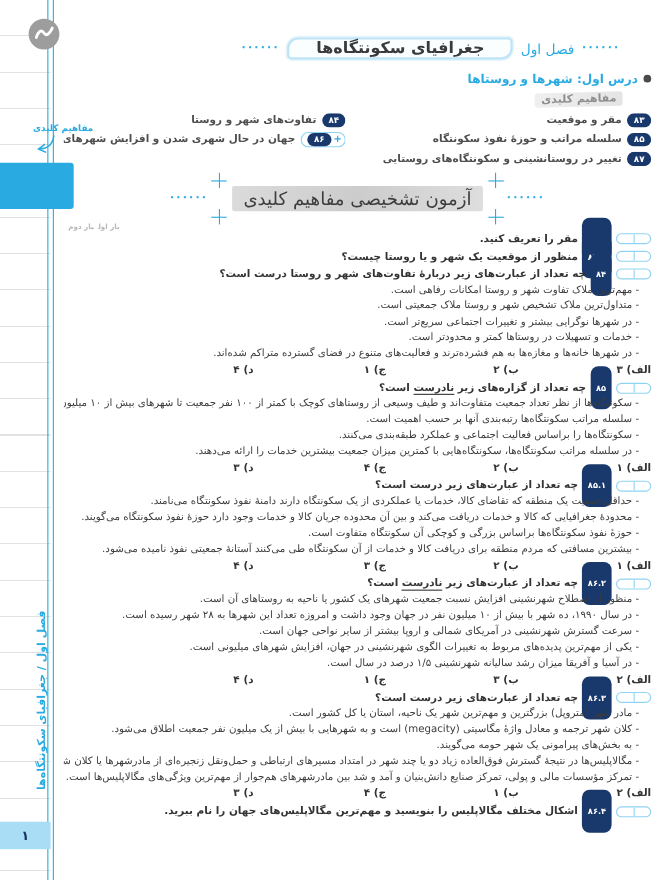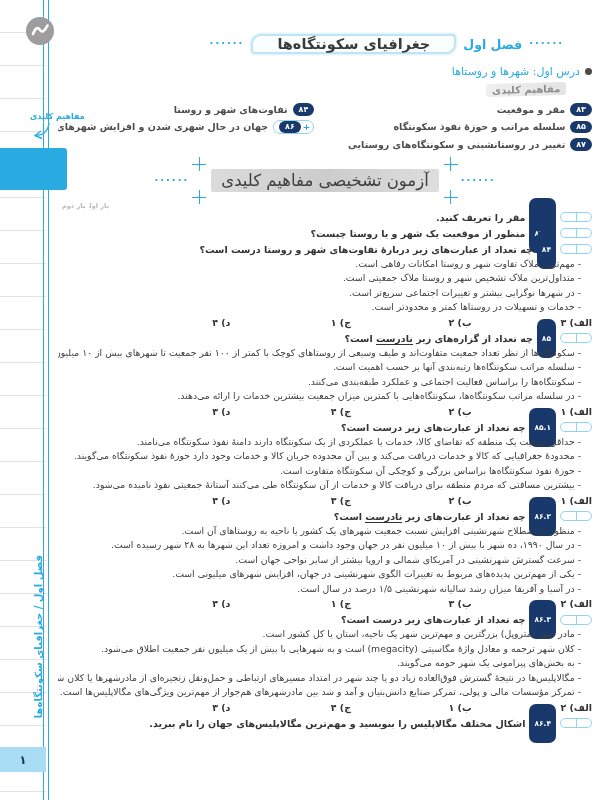--- a/index.html
+++ b/index.html
@@ -44,29 +44,29 @@
   }
   
   .content{
     position:absolute;right:8px;left:58px;top:0;z-index:5;
   }
   .dots{color:#29abe2;font-size:10px;letter-spacing:2px;font-weight:bold;line-height:1;}
   .chapter-row{
     display:flex;align-items:center;gap:7px;
     margin-top:28px;padding-right:28px;height:32px;
   }
-  .chapter-label{color:#29abe2;font-weight:bold;font-size:12.5px;white-space:nowrap;}
+  .chapter-label{color:#29abe2;font-weight:normal;font-size:12.5px;white-space:nowrap;}
   .chapter-box{
     border:2px solid #bfe4f6;box-shadow:0 0 0 1.5px #e6f5fc;
     background:#fbfeff;border-radius:10px 4px 10px 4px;
     padding:0 24px;font-size:14.5px;font-weight:bold;color:#3a3a3a;white-space:nowrap;
   }
   .lesson-row{display:flex;align-items:center;gap:5px;margin-top:5px;}
   .lesson-bullet{width:7px;height:7px;border-radius:50%;background:#4a4a4a;}
-  .lesson-title{color:#29abe2;font-weight:normal;font-size:11px;}
+  .lesson-title{color:#29abe2;font-weight:bold;font-size:11px;}
   .concepts-sketch{
     display:inline-block;margin-top:4px;margin-right:26px;
     color:#8e8e8e;font-weight:bold;font-size:10px;
     background:linear-gradient(100deg,#efefef,#e4e4e4);
     padding:1px 6px;border-radius:3px;transform:rotate(-1.5deg);
   }
   
   .topics{display:grid;grid-template-columns:52% 48%;row-gap:4px;margin-top:6px;}
   .topic{display:flex;align-items:center;gap:5px;white-space:nowrap;overflow:hidden;}
   .t-badge{
@@ -252,20 +252,21 @@
             <span class="half"></span>
           </span>
       <span class="q-badge">۸۴</span>
       <span class="q-stem">چه تعداد از عبارت‌های زیر دربارهٔ تفاوت‌های شهر و روستا درست است؟</span>
     </div>
     <div class="q-bullets">
           <div class="bullet">- مهم‌ترین ملاک تفاوت شهر و روستا امکانات رفاهی است.</div>
           <div class="bullet">- متداول‌ترین ملاک تشخیص شهر و روستا ملاک جمعیتی است.</div>
           <div class="bullet">- در شهرها نوگرایی بیشتر و تغییرات اجتماعی سریع‌تر است.</div>
           <div class="bullet">- خدمات و تسهیلات در روستاها کمتر و محدودتر است.</div>
+          <div class="bullet">- در شهرها خانه‌ها و مغازه‌ها به هم فشرده‌ترند و فعالیت‌های متنوع در فضای گسترده متراکم شده‌اند.</div>
         </div>
     <div class="q-options">
           <span class="opt">الف) ۳</span>
           <span class="opt">ب) ۲</span>
           <span class="opt">ج) ۱</span>
           <span class="opt">د) ۴</span>
         </div>
   </div>
 
   <div class="q">

